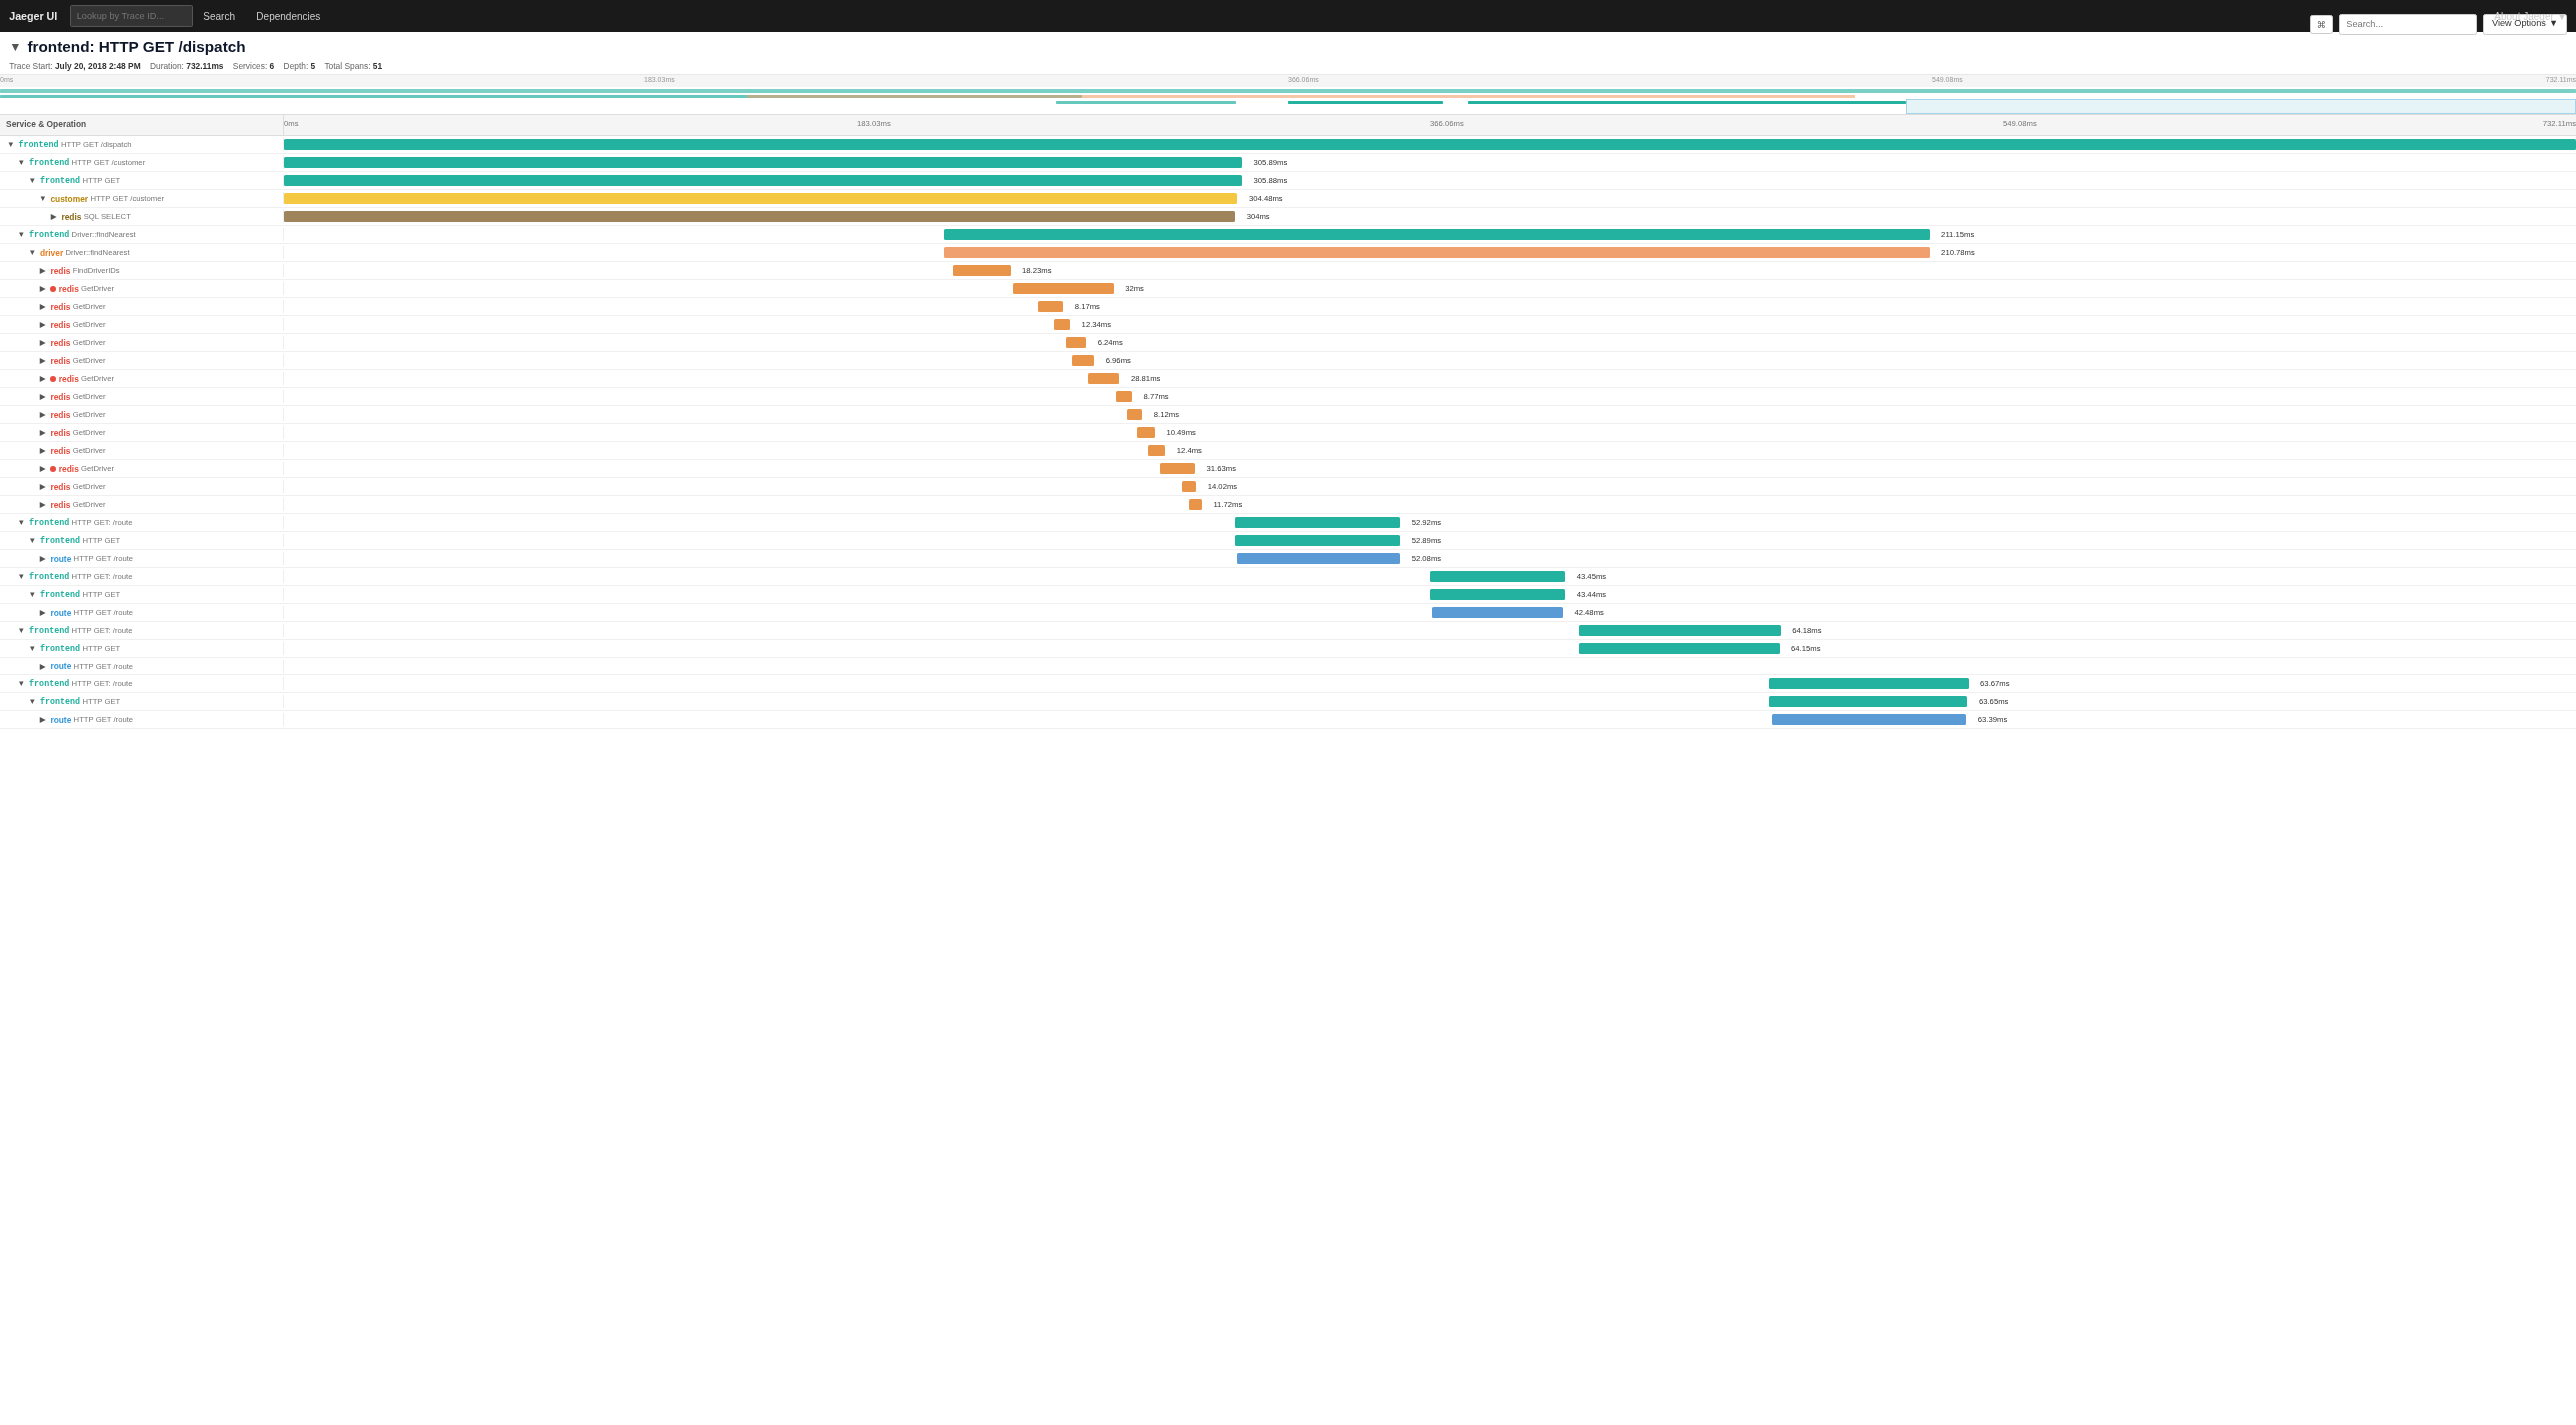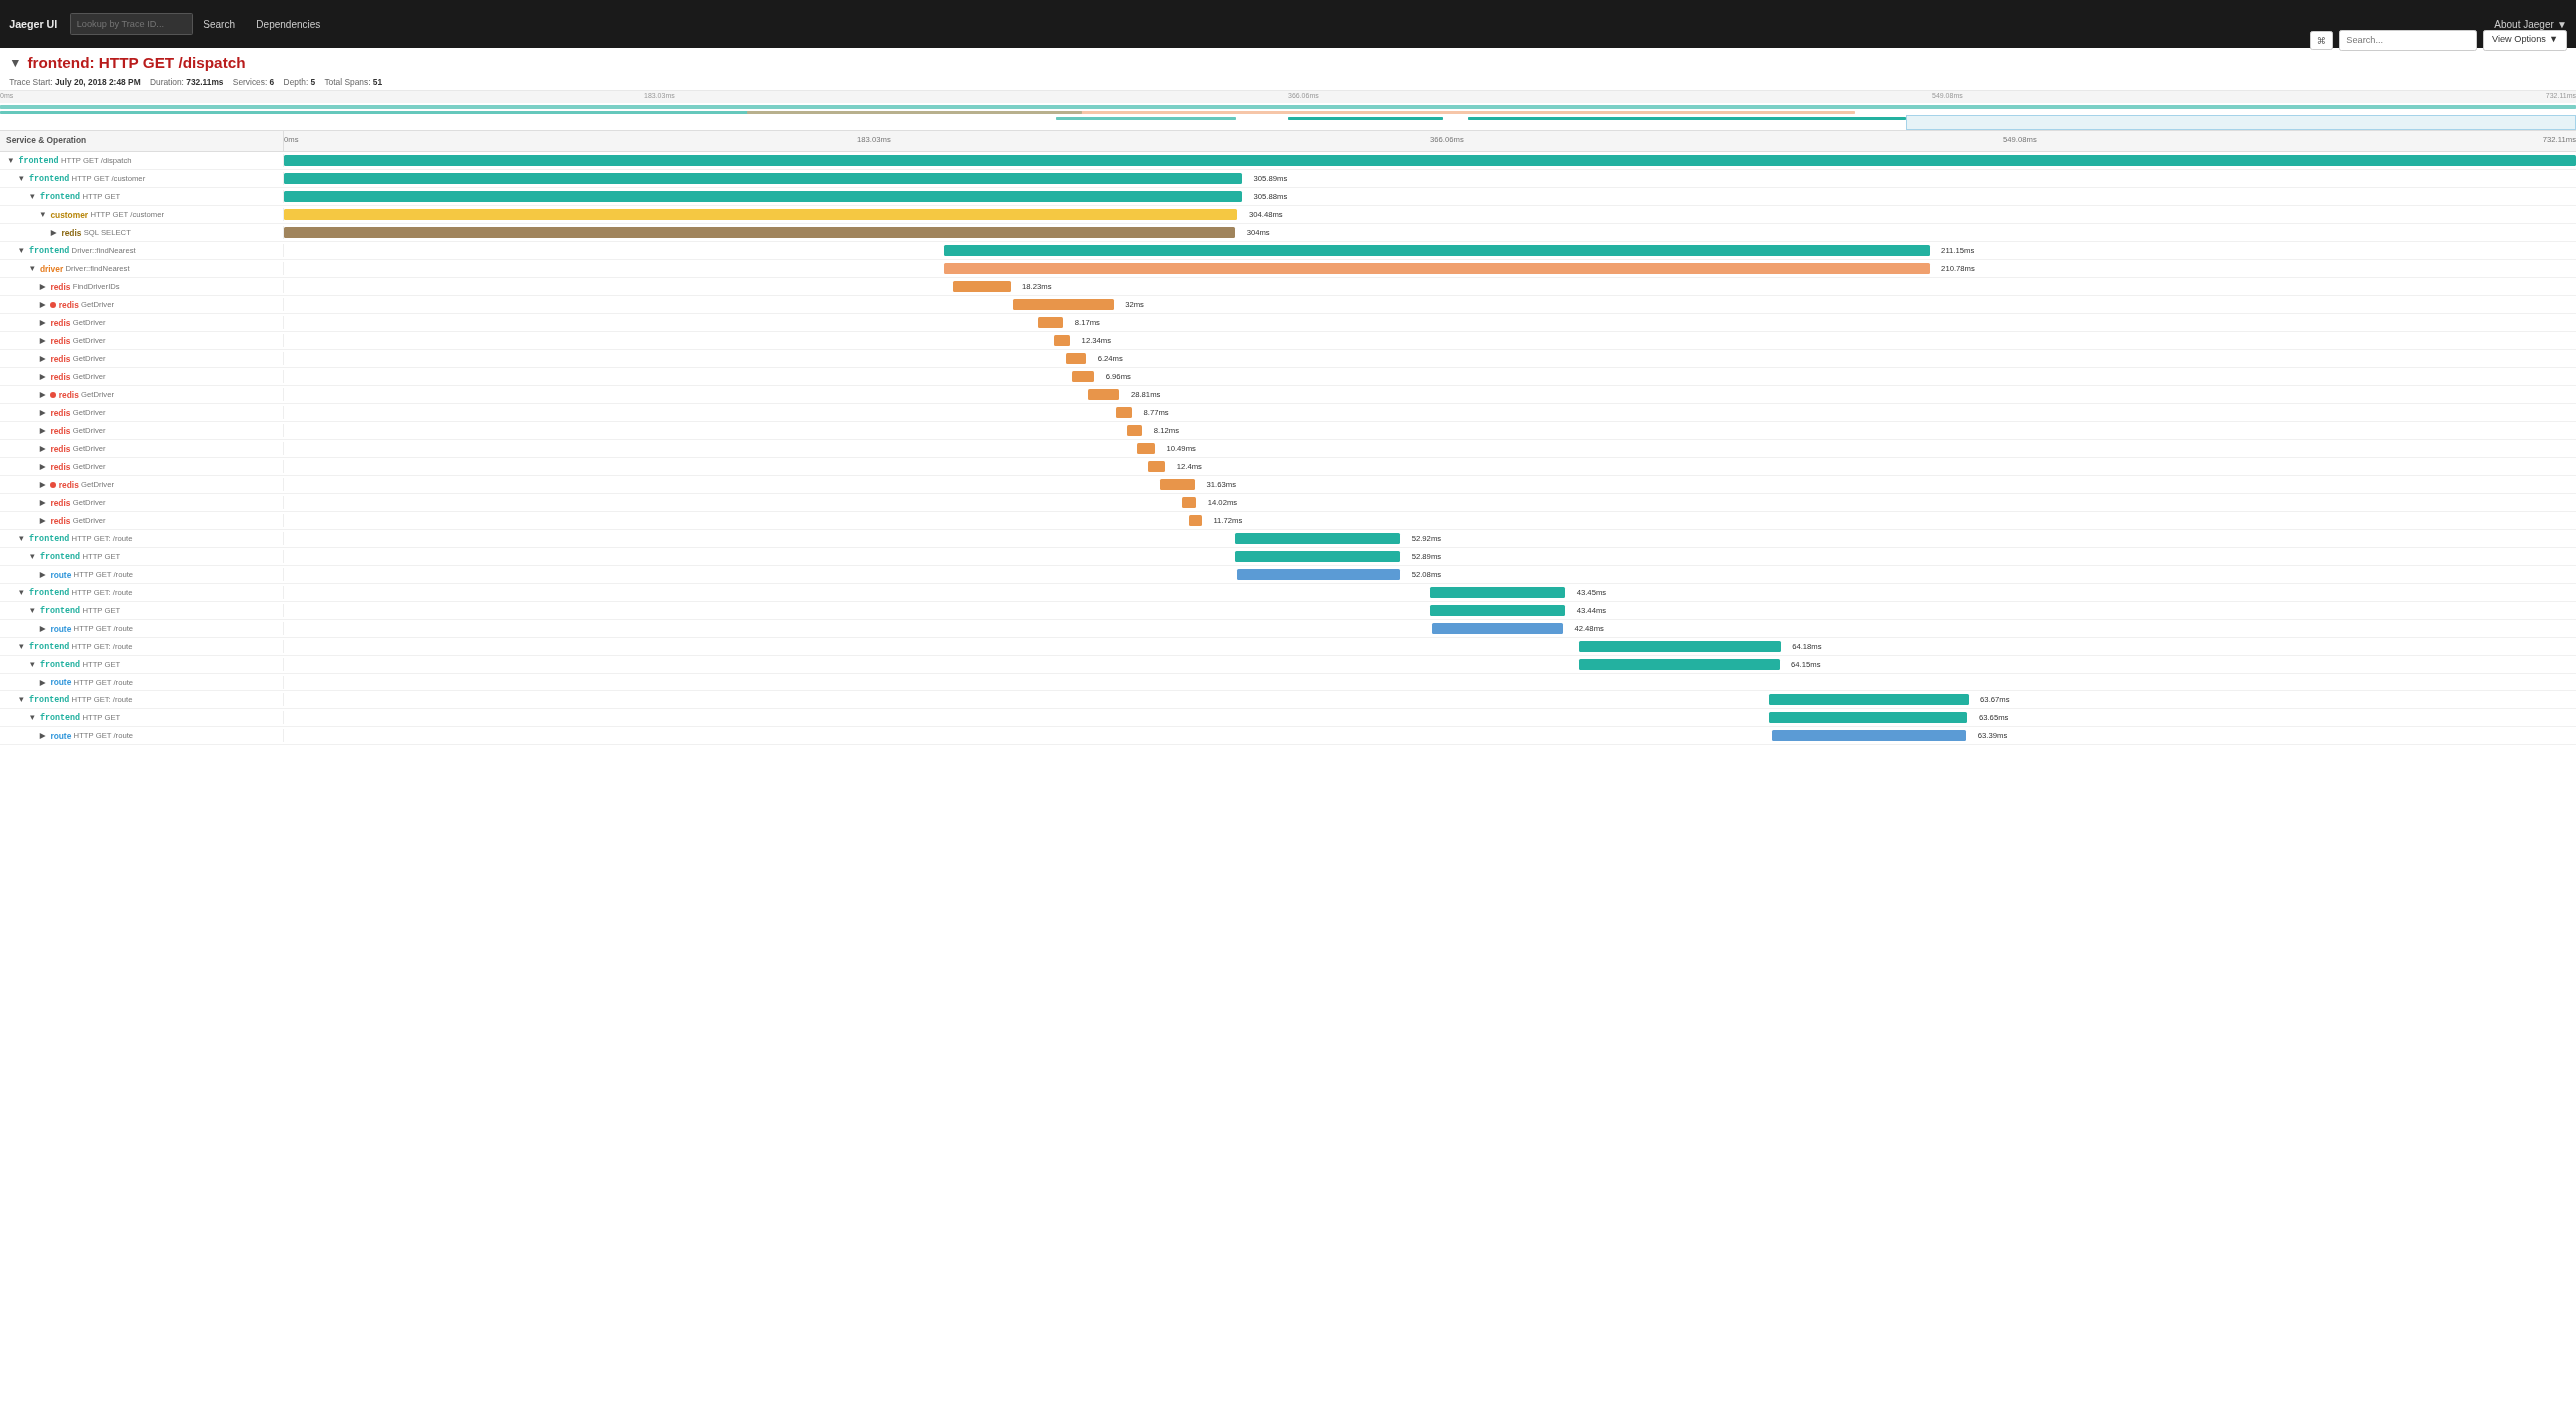--- a/index.html
+++ b/index.html
@@ -4,21 +4,21 @@
   <style>
     * { box-sizing: border-box; margin: 0; padding: 0; }
     body { font-family: -apple-system, BlinkMacSystemFont, 'Segoe UI', sans-serif; font-size: 9.2px; background: #fff; color: #333; }
 
     
     .navbar {
       background: #1a1a1a;
       display: flex;
       align-items: center;
       padding: 0 9.2px;
-      height: 48px;
+      height: 32px;
       color: #fff;
       justify-content: space-between;
     }
     .navbar-brand {
       color: #e8e8e8;
       font-size: 10.7px;
       font-weight: 600;
       margin-right: 12.3px;
       white-space: nowrap;
     }
@@ -61,21 +61,21 @@
     }
     .trace-title {
       display: flex;
       align-items: center;
       gap: 6.1px;
       margin-bottom: 3.1px;
     }
     .trace-title-text {
       font-size: 15.3px;
       font-weight: 600;
-      color: #b91c1c;
+      color: #0f172a;
     }
     .trace-title-chevron {
       color: #555;
       font-size: 12.3px;
       cursor: pointer;
     }
     .trace-toolbar {
       display: flex;
       align-items: center;
       gap: 6.1px;

